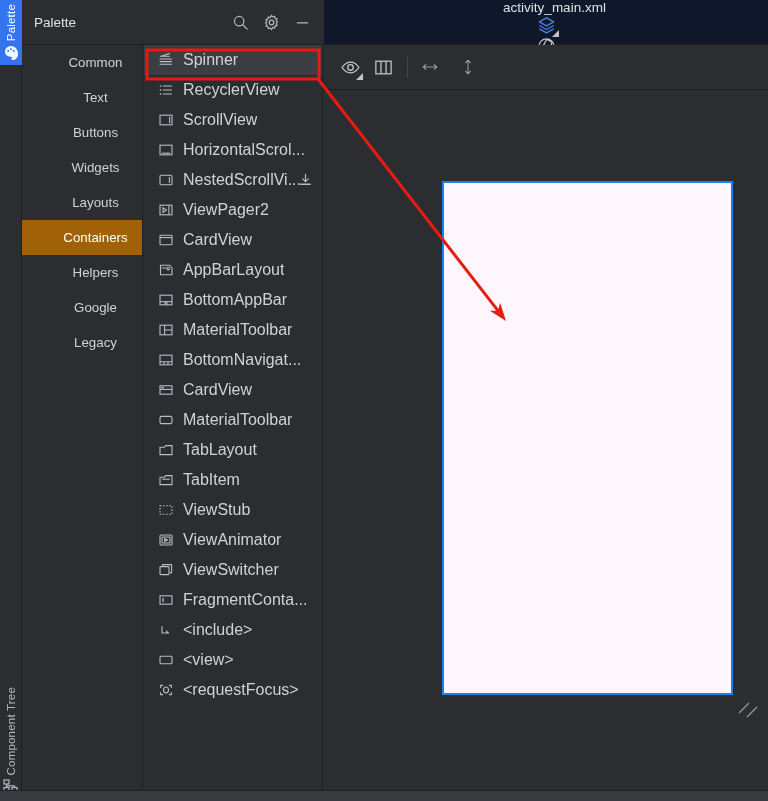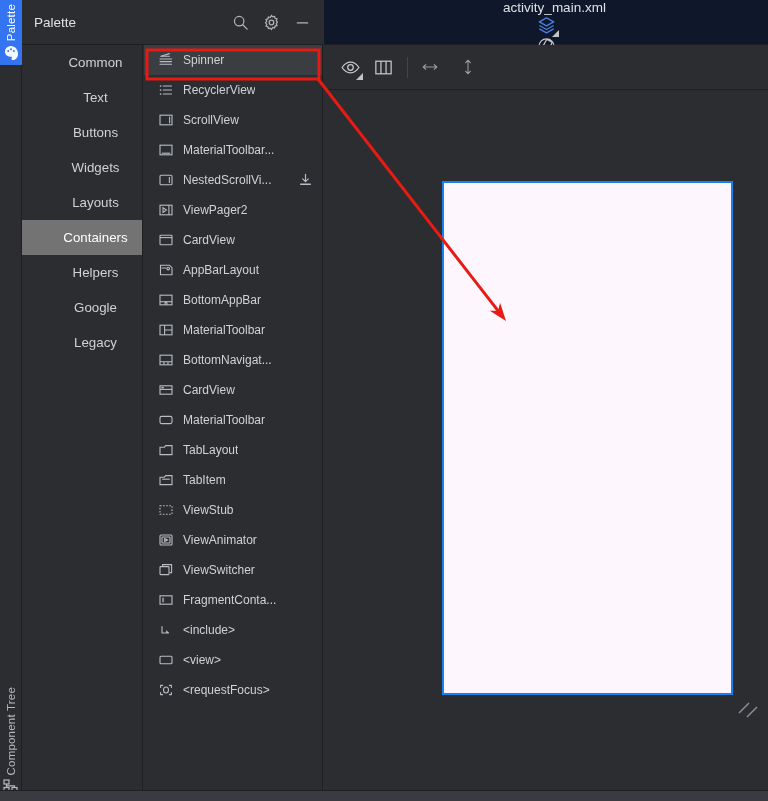--- a/index.html
+++ b/index.html
@@ -46,30 +46,30 @@
 
   
   .cat-col {
     position: absolute; left: 22px; top: 45px; width: 121px; height: 745px;
     background: #2b2d30; border-right: 1px solid #1e1f22;
   }
   .cat-item {
     height: 35px; display: flex; align-items: center; padding-left: 27px;
     font-size: 13.3px; color: #cfd2d6; cursor: default; justify-content: center;
   }
-  .cat-item.selected { background: #737373; color: #ffffff; }
+  .cat-item.selected { background: #a16207; color: #ffffff; }
 
   
   .comp-col {
     position: absolute; left: 144px; top: 45px; width: 179px; height: 745px;
     background: #2b2d30; border-right: 1px solid #1e1f22; overflow: hidden;
   }
   .comp-item {
     height: 30px; display: flex; align-items: center; padding-left: 14px;
-    font-size: 12px; color: #cfd2d6; cursor: default; position: relative;
+    font-size: 16px; color: #cfd2d6; cursor: default; position: relative;
   }
   .comp-item.selected { background: #3a3d41; }
   .comp-ico { width: 16px; height: 16px; flex: 0 0 16px; margin-right: 9px; display:block; }
   .comp-label { white-space: nowrap; overflow: hidden; }
   .dl-ico { position: absolute; right: 9px; top: 7px; width: 15px; height: 15px; }
 
   
   .editor-top {
     position: absolute; left: 324px; top: 0; width: 444px; height: 45px;
     display: flex; align-items: center; border-bottom: 1px solid #1e1f22;
@@ -209,21 +209,21 @@
           <rect x="2" y="3.2" width="12" height="9.6"></rect>
           <path d="M11.6 4.8 v6.4"></path>
         </svg>
         <span class="comp-label">ScrollView</span>
       </div>
       <div class="comp-item">
         <svg class="comp-ico" viewBox="0 0 16 16" fill="none" stroke="#b9bcc2" stroke-width="1.1">
           <rect x="2" y="3.2" width="12" height="9.6"></rect>
           <path d="M3.8 11.2 h8.4"></path>
         </svg>
-        <span class="comp-label">MaterialToolbar...</span>
+        <span class="comp-label">HorizontalScrol...</span>
       </div>
       <div class="comp-item">
         <svg class="comp-ico" viewBox="0 0 16 16" fill="none" stroke="#b9bcc2" stroke-width="1.1">
           <rect x="2" y="3.2" width="12" height="9.6" rx="1"></rect>
           <path d="M11.4 5 v6"></path>
         </svg>
         <span class="comp-label">NestedScrollVi...</span>
         <svg class="dl-ico" viewBox="0 0 16 16" fill="none" stroke="#b9bcc2" stroke-width="1.25" stroke-linecap="round" stroke-linejoin="round">
           <path d="M8 2.4 V10 M5 7.3 L8 10.3 L11 7.3"></path>
           <path d="M3 13 H13" stroke-width="1.7"></path>

